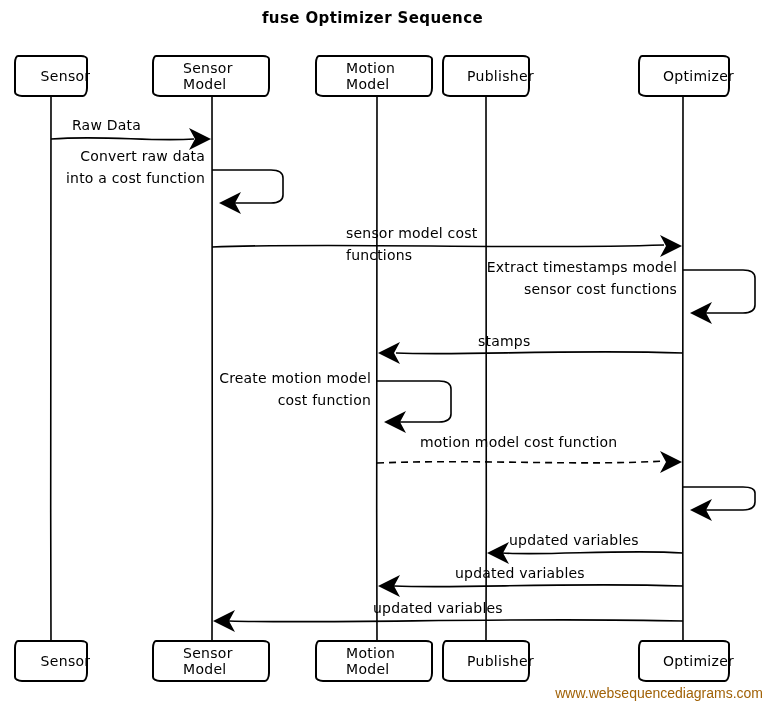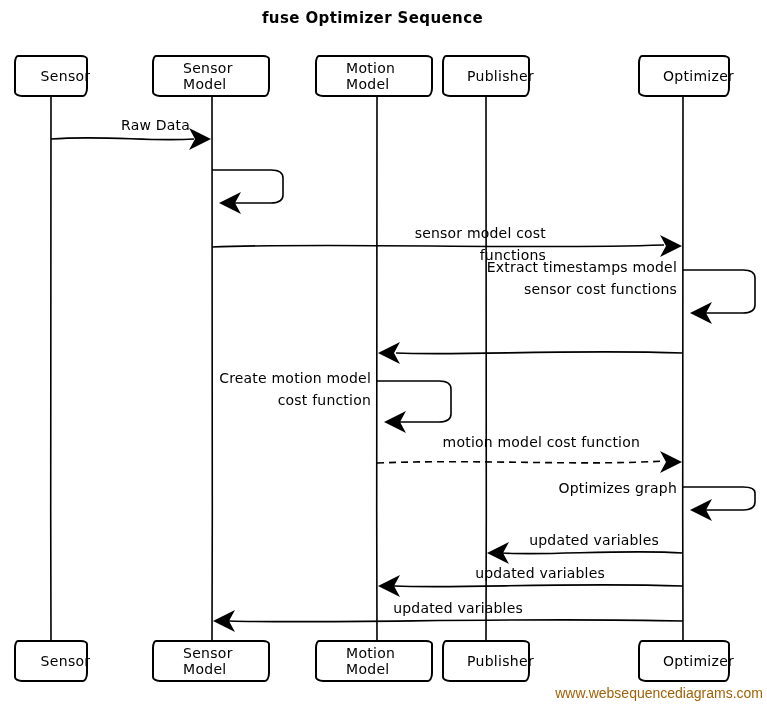--- a/index.html
+++ b/index.html
@@ -23,21 +23,21 @@
     font-size:14px;letter-spacing:0.3px;
     border-radius:4px 7px 5px 8px / 8px 4px 9px 5px;
     box-sizing:border-box;
     z-index:3;
     padding-left:29px;
   }
   .msg-label{
     position:absolute;font-size:14px;letter-spacing:0.2px;
     line-height:22px;z-index:2;background:transparent;
   }
-  .center{text-align:right;}
+  .center{text-align:left;}
   .rightal{text-align:right;white-space:pre-line;}
   svg#wires{position:absolute;left:0;top:0;z-index:1;}
   #watermark{
     position:absolute;right:4px;bottom:5px;
     font-family:"Liberation Sans",sans-serif;
     font-size:14px;color:#a16207;z-index:3;
   }
 </style>
 </head>
 <body>
@@ -118,26 +118,28 @@
       <polygon points="384,422 406,411 400,422 406,433"></polygon>
       <polygon points="682,462 660,451 666,462 660,473"></polygon>
       <polygon points="690,510 712,499 706,510 712,521"></polygon>
       <polygon points="487,553 509,542 503,553 509,564"></polygon>
       <polygon points="378,586 400,575 394,586 400,597"></polygon>
       <polygon points="213,621 235,610 229,621 235,632"></polygon>
     </g>
   </svg>
 
   <div class="msg-label center" style="left:72px;top:114px;width:118px">Raw Data</div>
+  <div class="msg-label rightal" style="right:562px;top:145px;width:170px">Convert raw data
+into a cost function</div>
   <div class="msg-label center" style="left:346px;top:222px;width:200px">sensor model cost functions</div>
   <div class="msg-label rightal" style="right:90px;top:256px;width:200px">Extract timestamps model
 sensor cost functions</div>
+  <div class="msg-label center" style="left:478px;top:330px;width:104px">stamps</div>
   <div class="msg-label rightal" style="right:396px;top:367px;width:170px">Create motion model
 cost function</div>
   <div class="msg-label center" style="left:420px;top:431px;width:220px">motion model cost function</div>
-  <div class="msg-label rightal" style="right:90px;top:477px;width:160px">Optimizes graph</div>
   <div class="msg-label center" style="left:509px;top:529px;width:150px">updated variables</div>
   <div class="msg-label center" style="left:455px;top:562px;width:150px">updated variables</div>
   <div class="msg-label center" style="left:373px;top:597px;width:150px">updated variables</div>
 
   <div id="watermark">www.websequencediagrams.com</div>
 
 </div>
 
 </body></html>

